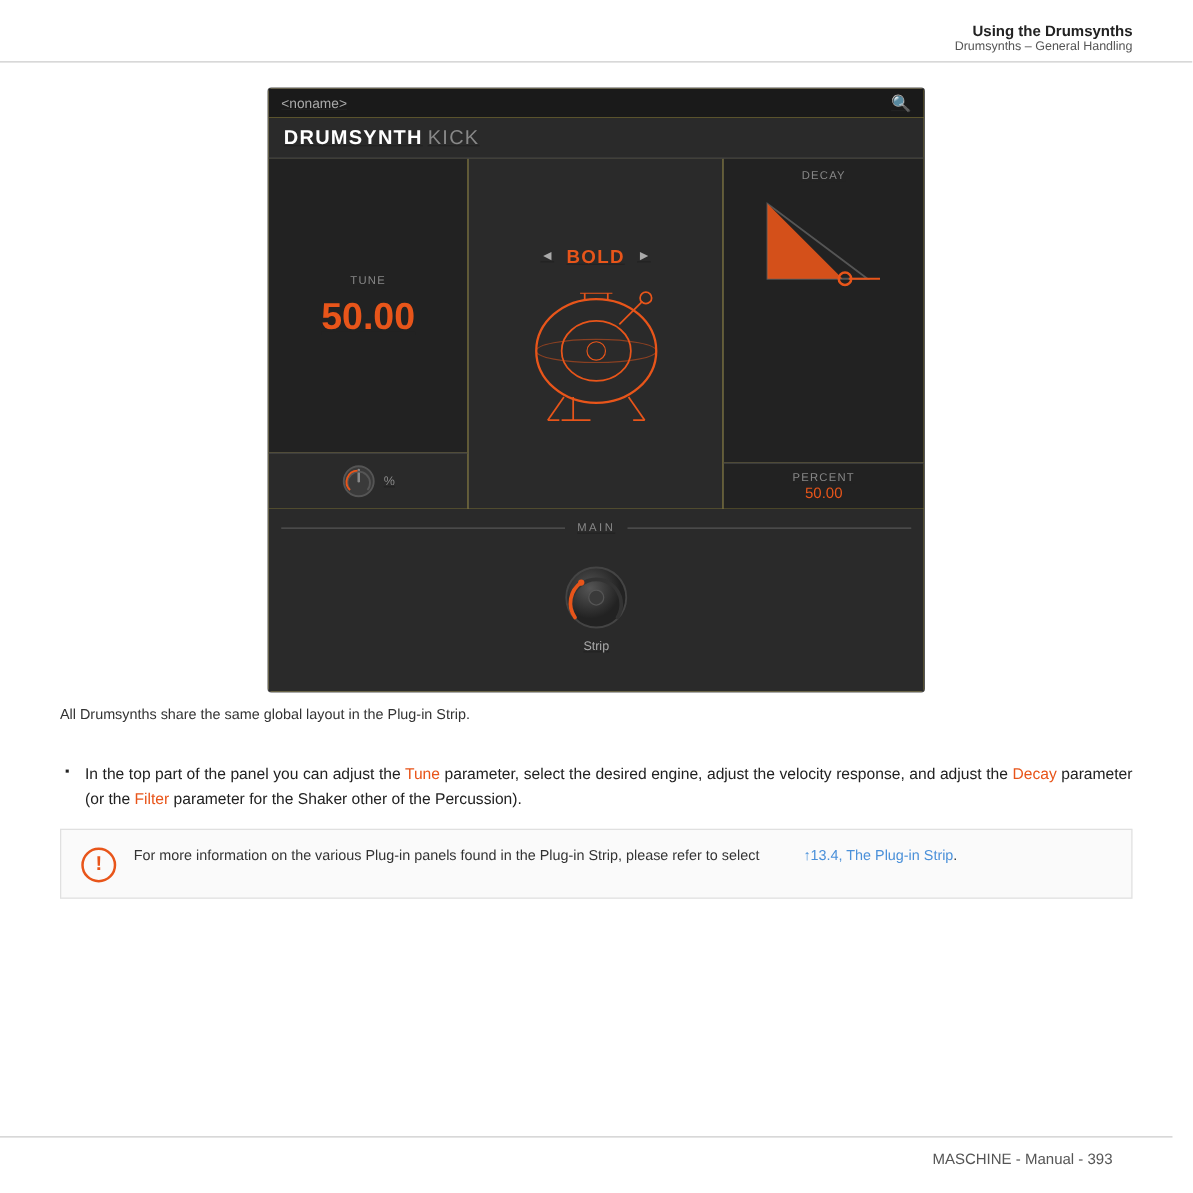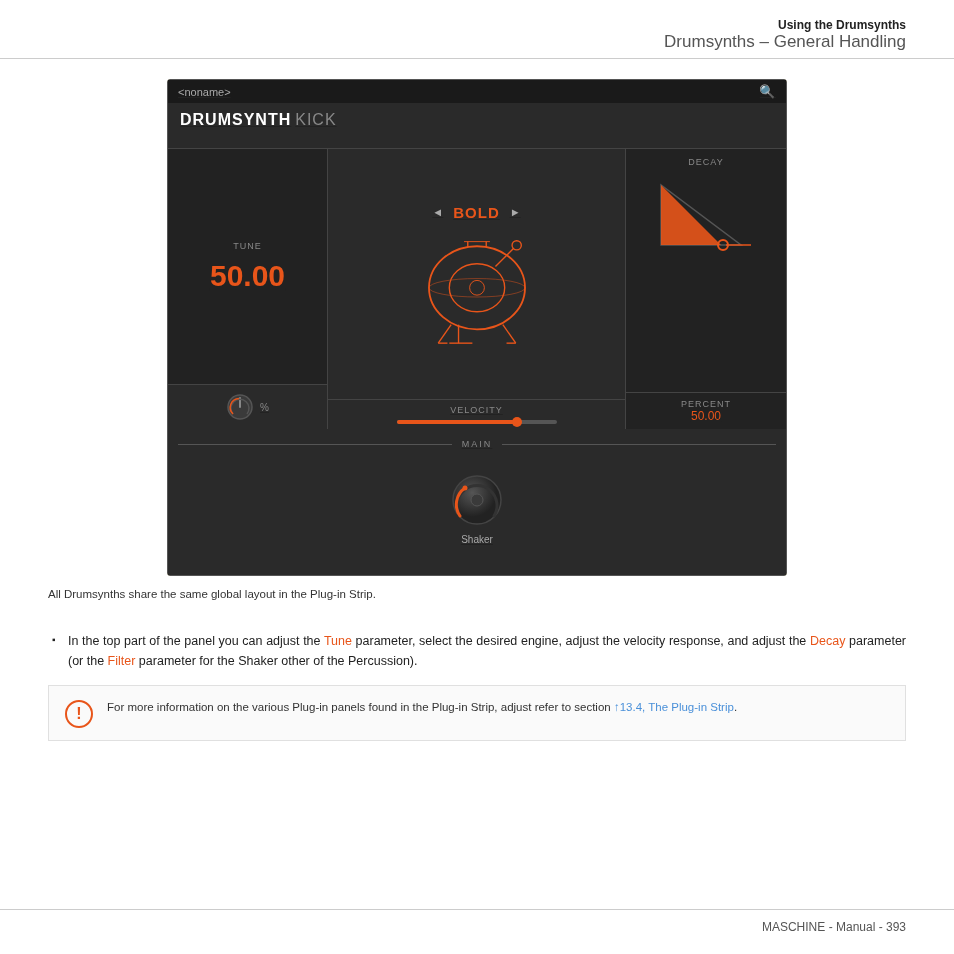--- a/index.html
+++ b/index.html
@@ -17,33 +17,33 @@
     .page-header {
       text-align: right;
       padding: 18px 48px 6px 48px;
       border-bottom: 1px solid #ccc;
     }
     .page-header .chapter-title {
       font-weight: bold;
       font-size: 12px;
     }
     .page-header .section-title {
-      font-size: 17px;
+      font-size: 10px;
       color: #555;
     }
 
     .page-content {
       padding: 20px 48px 20px 48px;
     }
 
     
     .plugin-window {
       background: #fde047;
       border: 1px solid #555;
-      width: 620px;
+      width: 526px;
       margin: 0 auto 12px auto;
       border-radius: 3px;
       text-decoration: underline;
     }
 
     .plugin-titlebar {
       background: #1a1a1a;
       display: flex;
       justify-content: space-between;
       align-items: center;
@@ -53,21 +53,21 @@
       color: #aaa;
       font-size: 11px;
     }
     .plugin-titlebar .search-icon {
       color: #aaa;
       font-size: 13px;
     }
 
     .plugin-header {
       background: #2a2a2a;
-      padding: 8px 12px 19px 12px;
+      padding: 8px 12px 6px 12px;
       border-bottom: 1px solid #444;
       display: flex;
       align-items: center;
     }
     .plugin-header .drumsynth-label {
       color: #fff;
       font-weight: bold;
       font-size: 16px;
       letter-spacing: 1px;
     }
@@ -234,28 +234,29 @@
       flex-shrink: 0;
       margin-top: 2px;
     }
     .info-text {
       font-size: 11.5px;
       line-height: 1.6;
       color: #333;
     }
     .info-text .link-text {
       color: #4a90d9;
+      margin-left: 32px;
     }
 
     
     .page-footer {
       position: absolute;
       bottom: 20px;
       left: 0;
-      right: 0;
+      right: 16px;
       border-top: 1px solid #ccc;
       display: flex;
       justify-content: flex-end;
       padding: 10px 48px 0 48px;
       font-size: 12px;
       color: #555;
     }
 
     
     .small-knob {
@@ -405,27 +406,20 @@
 
             <line x1="60" y1="108" x2="60" y2="128" stroke="#e8551a" stroke-width="1.5"></line>
             <line x1="50" y1="128" x2="75" y2="128" stroke="#e8551a" stroke-width="1.5"></line>
 
             <circle cx="80" cy="68" r="8" fill="none" stroke="#e8551a" stroke-width="1"></circle>
 
             <line x1="70" y1="24" x2="70" y2="18" stroke="#e8551a" stroke-width="1.5"></line>
             <line x1="90" y1="24" x2="90" y2="18" stroke="#e8551a" stroke-width="1.5"></line>
             <line x1="66" y1="18" x2="94" y2="18" stroke="#e8551a" stroke-width="1"></line>
           </svg>
-        </div>
-        <div class="engine-bottom-bar">
-          <span class="velocity-label" style="color:#888;font-size:9px;letter-spacing:1px;margin-bottom:5px;">VELOCITY</span>
-          <div class="velocity-slider-track" style="width:160px;height:4px;background:#555;border-radius:2px;position:relative;">
-            <div class="velocity-slider-fill" style="height:4px;background:#e8551a;border-radius:2px;width:75%;position:absolute;left:0;top:0;"></div>
-            <div class="velocity-slider-thumb" style="width:10px;height:10px;background:#e8551a;border-radius:50%;position:absolute;top:-3px;left:75%;transform:translateX(-50%);"></div>
-          </div>
         </div>
       </div>
 
       <div class="decay-outer">
         <div class="decay-top">
           <div style="color:#888;font-size:9px;letter-spacing:1px;margin-bottom:8px;text-align:center;">DECAY</div>
 
           <svg width="110" height="80" viewBox="0 0 110 80">
             <polygon points="10,10 10,70 90,70" fill="none" stroke="#555" stroke-width="1.5"></polygon>
             <polygon points="10,10 10,70 70,70" fill="#e8551a" opacity="0.9"></polygon>
@@ -463,40 +457,40 @@
             <circle cx="26" cy="26" r="24" fill="url(#kg1)" stroke="#444" stroke-width="1.5"></circle>
 
             <path d="M9 42 A20 20 0 1 1 43 42" fill="none" stroke="#333" stroke-width="3" stroke-linecap="round"></path>
 
             <path d="M9 42 A20 20 0 0 1 14 14" fill="none" stroke="#e8551a" stroke-width="3" stroke-linecap="round"></path>
 
             <circle cx="14" cy="14" r="2.5" fill="#e8551a"></circle>
 
             <circle cx="26" cy="26" r="6" fill="#3a3a3a" stroke="#555" stroke-width="1"></circle>
           </svg>
-          <span class="knob-label">Shaker</span>
+          <span class="knob-label">Strip</span>
         </div>
 
       </div>
     </div>
 
   </div>
 
   <p class="caption">All Drumsynths share the same global layout in the Plug-in Strip.</p>
 
   <ul class="bullet-list">
     <li>
       <span>In the top part of the panel you can adjust the </span><a class="link-text" href="#">Tune</a><span> parameter, select the desired engine, adjust the velocity response, and adjust the </span><a class="link-text" href="#">Decay</a><span> parameter (or the </span><a class="link-text" href="#">Filter</a><span> parameter for the Shaker other of the Percussion).</span>
     </li>
   </ul>
 
   <div class="info-box">
     <div class="info-icon">!</div>
     <div class="info-text">
-      <span>For more information on the various Plug-in panels found in the Plug-in Strip, adjust refer to section </span><a class="link-text" href="#">↑13.4, The Plug-in Strip</a><span>.</span>
+      <span>For more information on the various Plug-in panels found in the Plug-in Strip, please refer to select </span><a class="link-text" href="#">↑13.4, The Plug-in Strip</a><span>.</span>
     </div>
   </div>
 
 </div>
 
 <div class="page-footer">
   <span>MASCHINE - Manual - 393</span>
 </div>
 
 </body></html>

